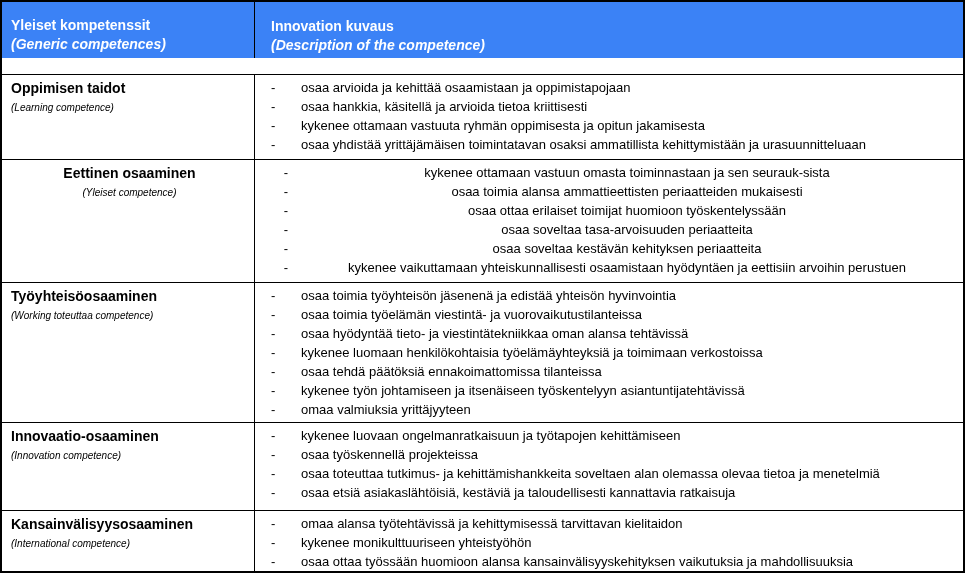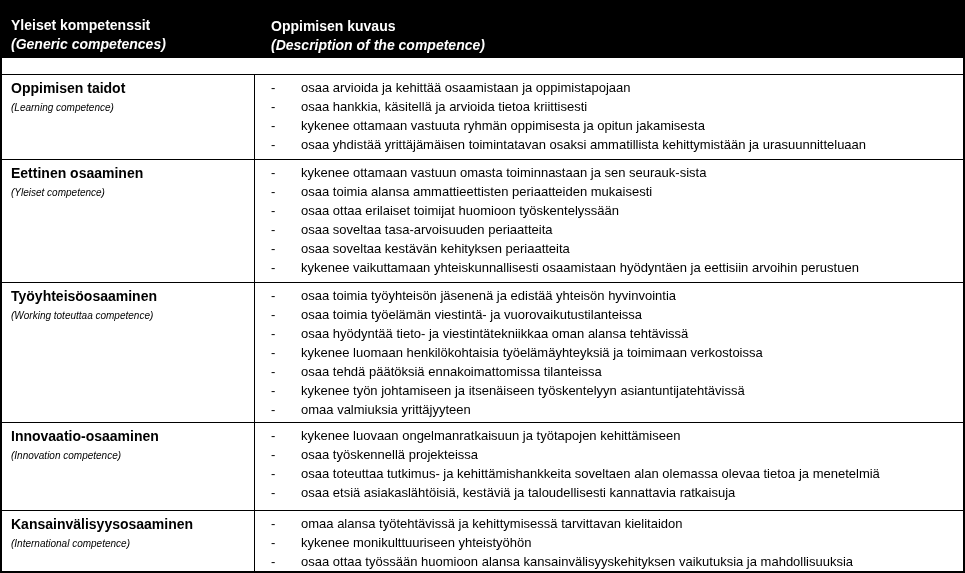--- a/index.html
+++ b/index.html
@@ -54,36 +54,36 @@
     font-size: 13px;
     line-height: 19px;
   }
   ul.bullets li .dash {
     flex: 0 0 46px;
     padding-left: 16px;
   }
   ul.bullets li .text { flex: 1 1 auto; padding-right: 6px; }
   
   #rows .row:nth-child(1) { min-height: 85px; margin-top: 16px; }
-  #rows .row:nth-child(2) { min-height: 123px; }
+  #rows .row:nth-child(2) { min-height: 123px; text-align: center; }
   #rows .row:nth-child(3) { min-height: 131px; }
   #rows .row:nth-child(4) { min-height: 88px; }
   #rows .row:nth-child(5) { flex: 1 1 auto; }
 </style>
 </head>
 <body>
 
 <div class="table">
-  <div class="row header-row" style="background: #000000; color: rgb(255, 255, 255);">
+  <div class="row header-row" style="background: #3b82f6; color: rgb(255, 255, 255);">
     <div class="col1">
       <div class="h-fi">Yleiset kompetenssit</div>
       <div class="h-en">(Generic competences)</div>
     </div>
     <div class="col2">
-      <div class="h-fi">Oppimisen kuvaus</div>
+      <div class="h-fi">Innovation kuvaus</div>
       <div class="h-en">(Description of the competence)</div>
     </div>
   </div>
   <div id="rows">
   <div class="row">
     <div class="col1">
       <div class="name-fi">Oppimisen taidot</div>
       <div class="name-en">(Learning competence)</div>
     </div>
     <div class="col2">

